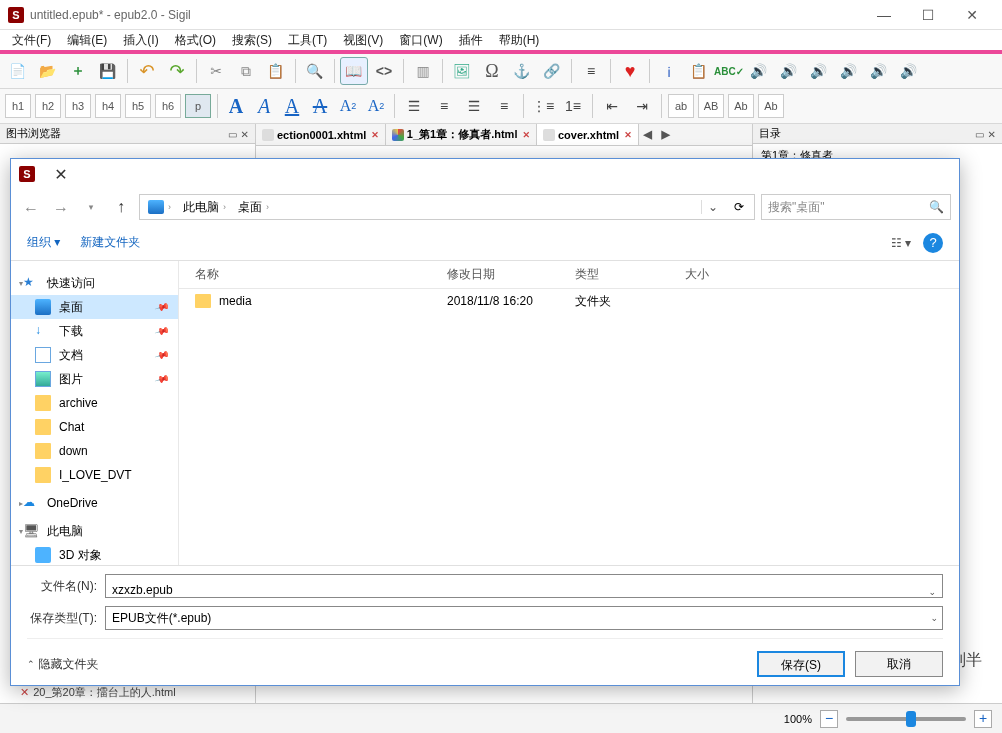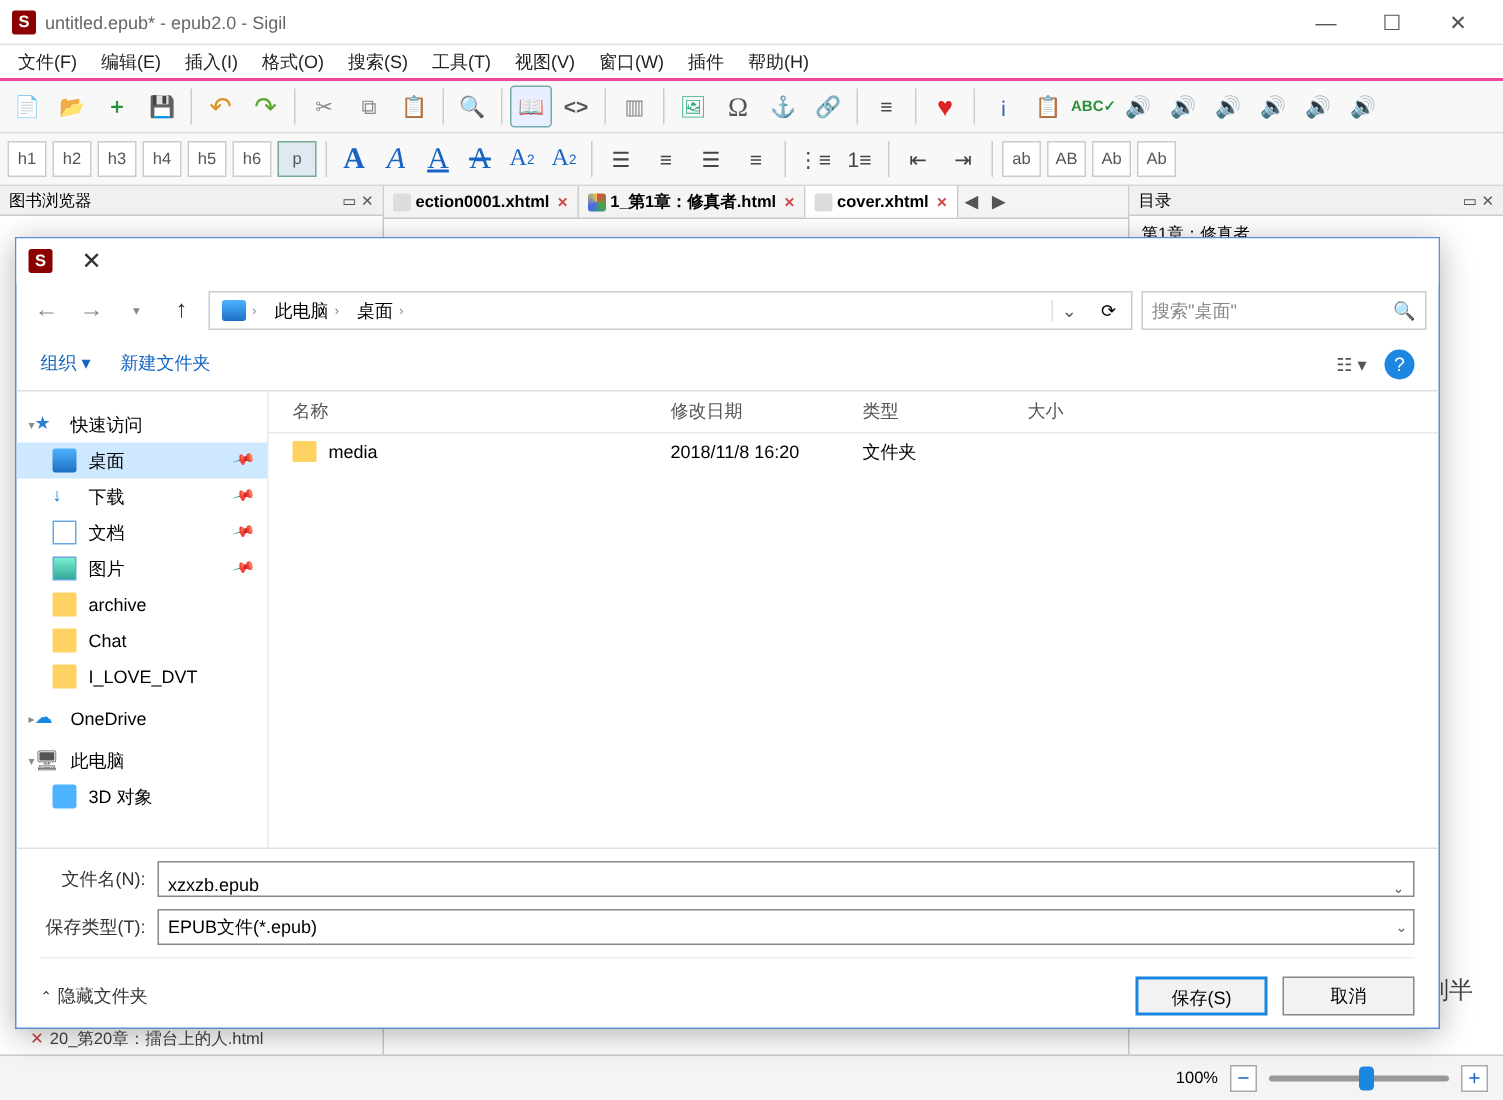--- a/index.html
+++ b/index.html
@@ -5,21 +5,21 @@
 * { box-sizing: border-box; margin: 0; padding: 0; font-family: "Microsoft YaHei", "Segoe UI", sans-serif; }
 body { background: #f0f0f0; width: 1002px; height: 733px; overflow: hidden; position: relative; font-size: 12px; }
 
 
 .titlebar { height: 30px; background: #fff; display: flex; align-items: center; padding: 0 8px; border-bottom: 1px solid #e0e0e0; }
 .titlebar .logo { width: 16px; height: 16px; background: #8b0000; color: #fff; font-weight: bold; text-align: center; line-height: 16px; font-size: 11px; border-radius: 2px; margin-right: 6px; }
 .titlebar .title { color: #666; flex: 1; }
 .titlebar .wc { width: 44px; height: 30px; text-align: center; line-height: 30px; color: #555; font-size: 14px; }
 
 
-.menubar { height: 24px; background: #fff; display: flex; align-items: center; padding: 0 4px; border-bottom: 2px solid #ec4899; }
+.menubar { height: 24px; background: #fff; display: flex; align-items: center; padding: 0 4px; border-bottom: 4px solid #ec4899; }
 .menubar .mi { padding: 3px 8px; color: #222; }
 
 
 .toolbar { background: #f8f8f8; display: flex; align-items: center; padding: 3px 4px; border-bottom: 1px solid #d8d8d8; gap: 2px; flex-wrap: wrap; }
 .tbtn { width: 28px; height: 28px; border: 1px solid transparent; display: flex; align-items: center; justify-content: center; font-size: 14px; color: #444; border-radius: 3px; }
 .tsep { width: 1px; height: 24px; background: #ccc; margin: 0 3px; }
 .hbtn { width: 26px; height: 24px; border: 1px solid #ccc; background: #fff; font-size: 11px; color: #555; display: flex; align-items: center; justify-content: center; margin: 0 1px; }
 .hbtn.active { background: #e0e8f0; border-color: #7a9; }
 .abtn { width: 26px; height: 26px; display: flex; align-items: center; justify-content: center; font-family: serif; color: #1864c4; }
 
@@ -354,20 +354,24 @@
       <div class="sb-item">
         <span class="icon ic-folder"></span>
         <span>archive</span>
       </div>
       <div class="sb-item">
         <span class="icon ic-folder"></span>
         <span>Chat</span>
       </div>
       <div class="sb-item">
         <span class="icon ic-folder"></span>
+        <span>down</span>
+      </div>
+      <div class="sb-item">
+        <span class="icon ic-folder"></span>
         <span>I_LOVE_DVT</span>
       </div>
       <div class="sb-item section">
         <span class="sb-caret">▸</span>
         <span class="icon ic-cloud"></span>
         <span>OneDrive</span>
       </div>
       <div class="sb-item section">
         <span class="sb-caret">▾</span>
         <span class="icon ic-pc"></span>

